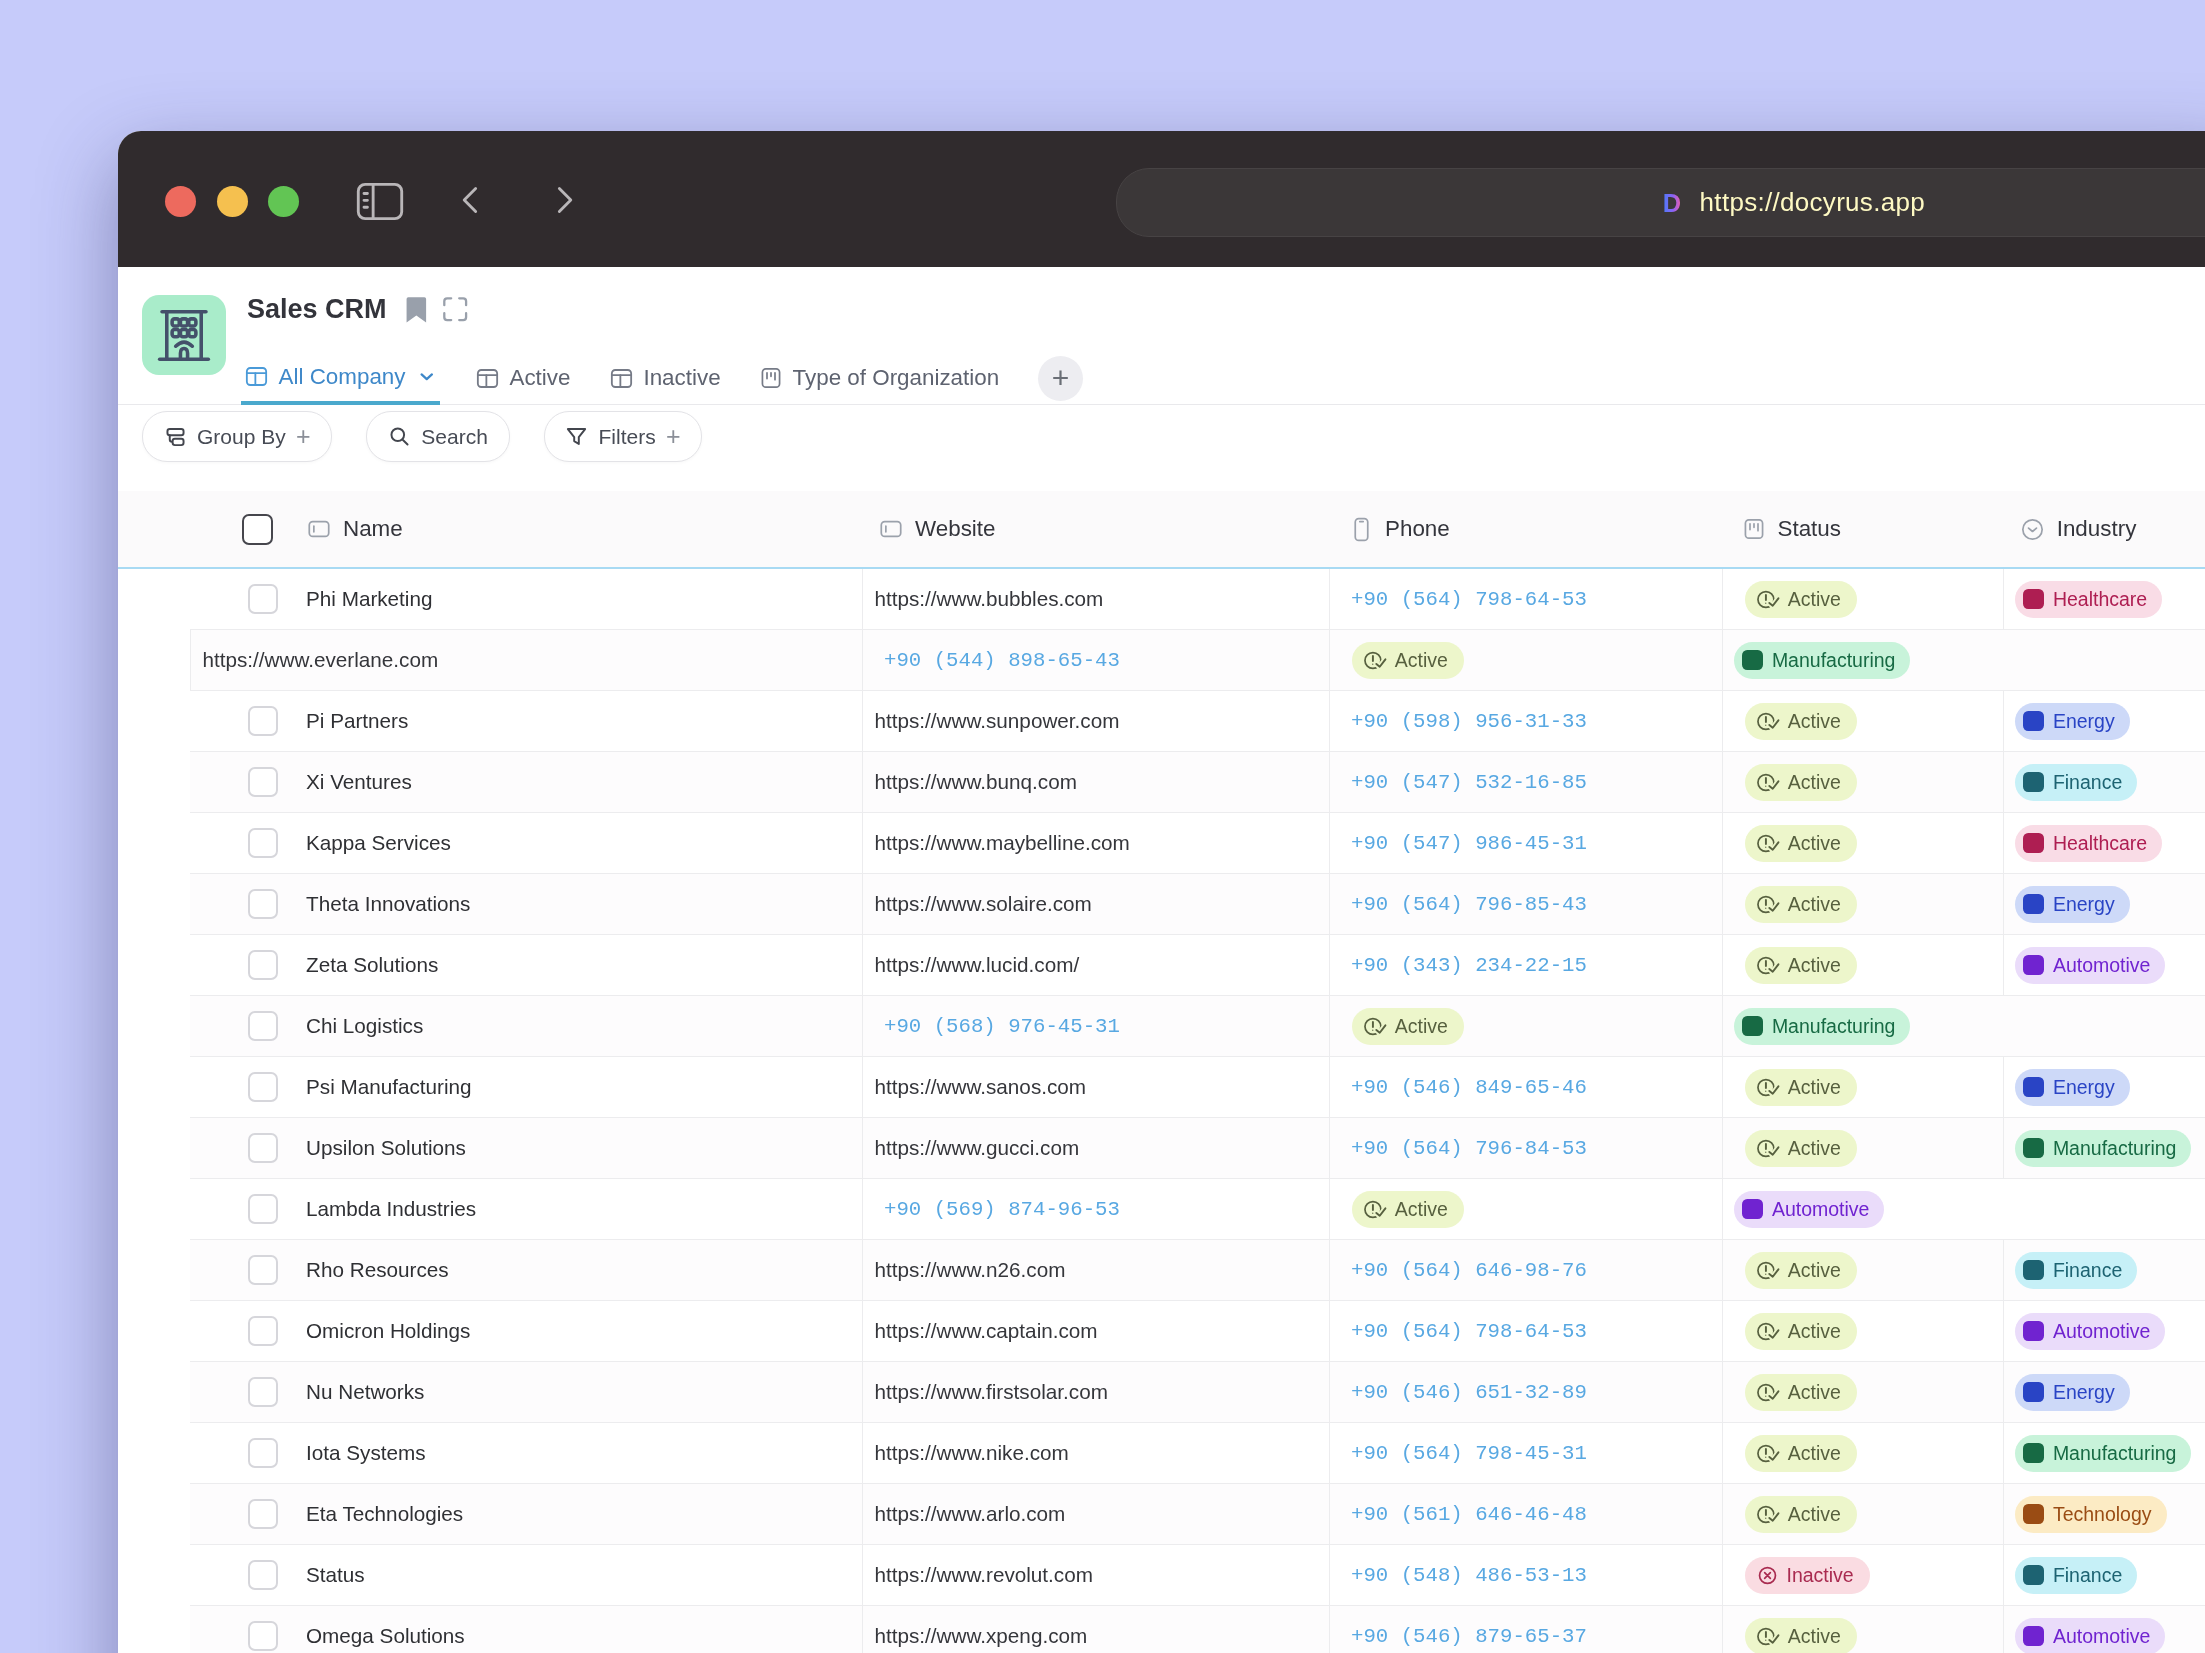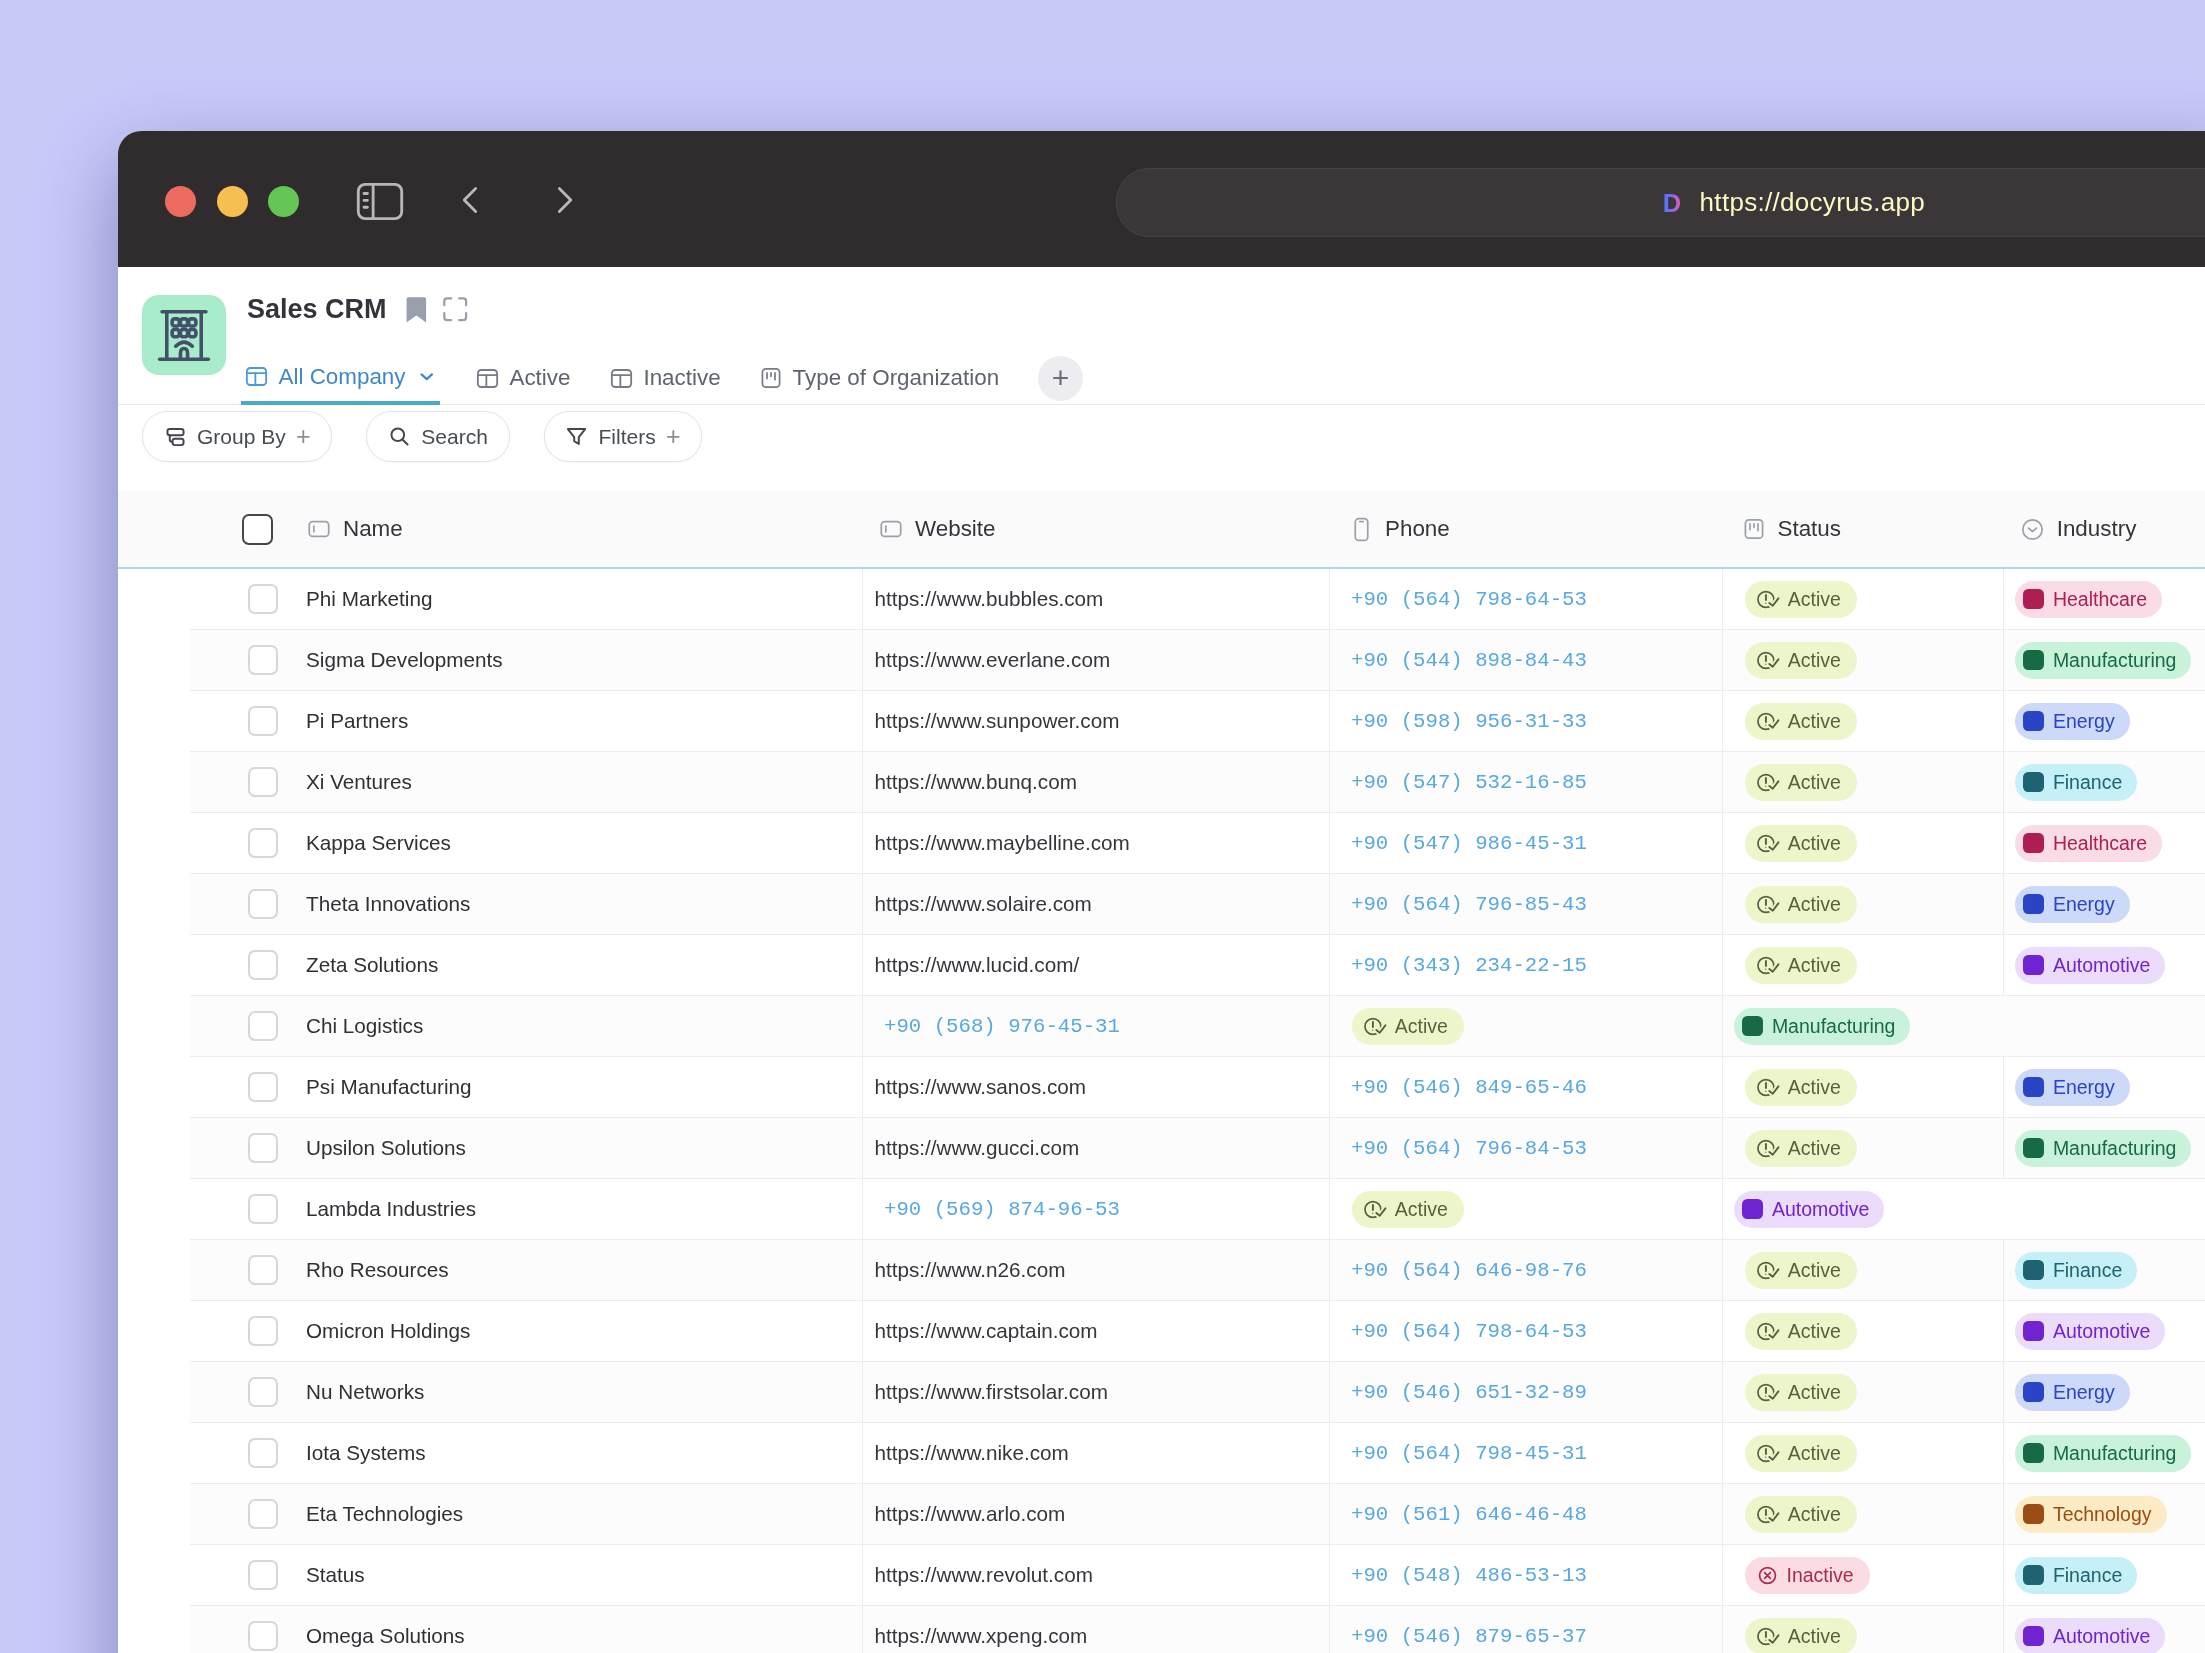--- a/index.html
+++ b/index.html
@@ -324,29 +324,25 @@
         </span>
       </div>
       <div class="tc tc5">
         <span class="pill chip-pill" style="background: rgb(249, 220, 230); color: rgb(174, 30, 82);">
           <span class="chip" style="background: rgb(174, 30, 82);"></span>
           <span>Healthcare</span>
         </span>
       </div>
     </div>
       <div class="trow">
-      <div class="tc tc1">
-        <span class="cb"></span>
-        <span class="name">Sigma Developments</span>
-      </div>
       <div class="tc tc2">
           <span>https://www.everlane.com</span>
         </div>
       <div class="tc tc3">
-          <span class="phone">+90 (544) 898-84-43</span>
+          <span class="phone">+90 (544) 898-65-43</span>
         </div>
       <div class="tc tc4">
         <span class="pill status-pill" style="background: rgb(237, 246, 203); color: rgb(87, 96, 63);">
           <span class="p-icon">
               <svg width="26.4" height="25" viewBox="0 0 46 44" fill="none" stroke-linecap="round" stroke-linejoin="round">
                 <circle cx="19" cy="22" r="14" stroke="#57603f" stroke-width="3"></circle>
                 <path d="M19 14v9" stroke="#57603f" stroke-width="3.4"></path>
                 <circle cx="19" cy="28.5" r="1.4" fill="#57603f"></circle>
                 <path d="M25 28l6 5 10-13" stroke="#edf6cb" stroke-width="10" fill="none"></path>
                 <path d="M25 28l6 5 10-13" stroke="#57603f" stroke-width="3.4" fill="none"></path>

